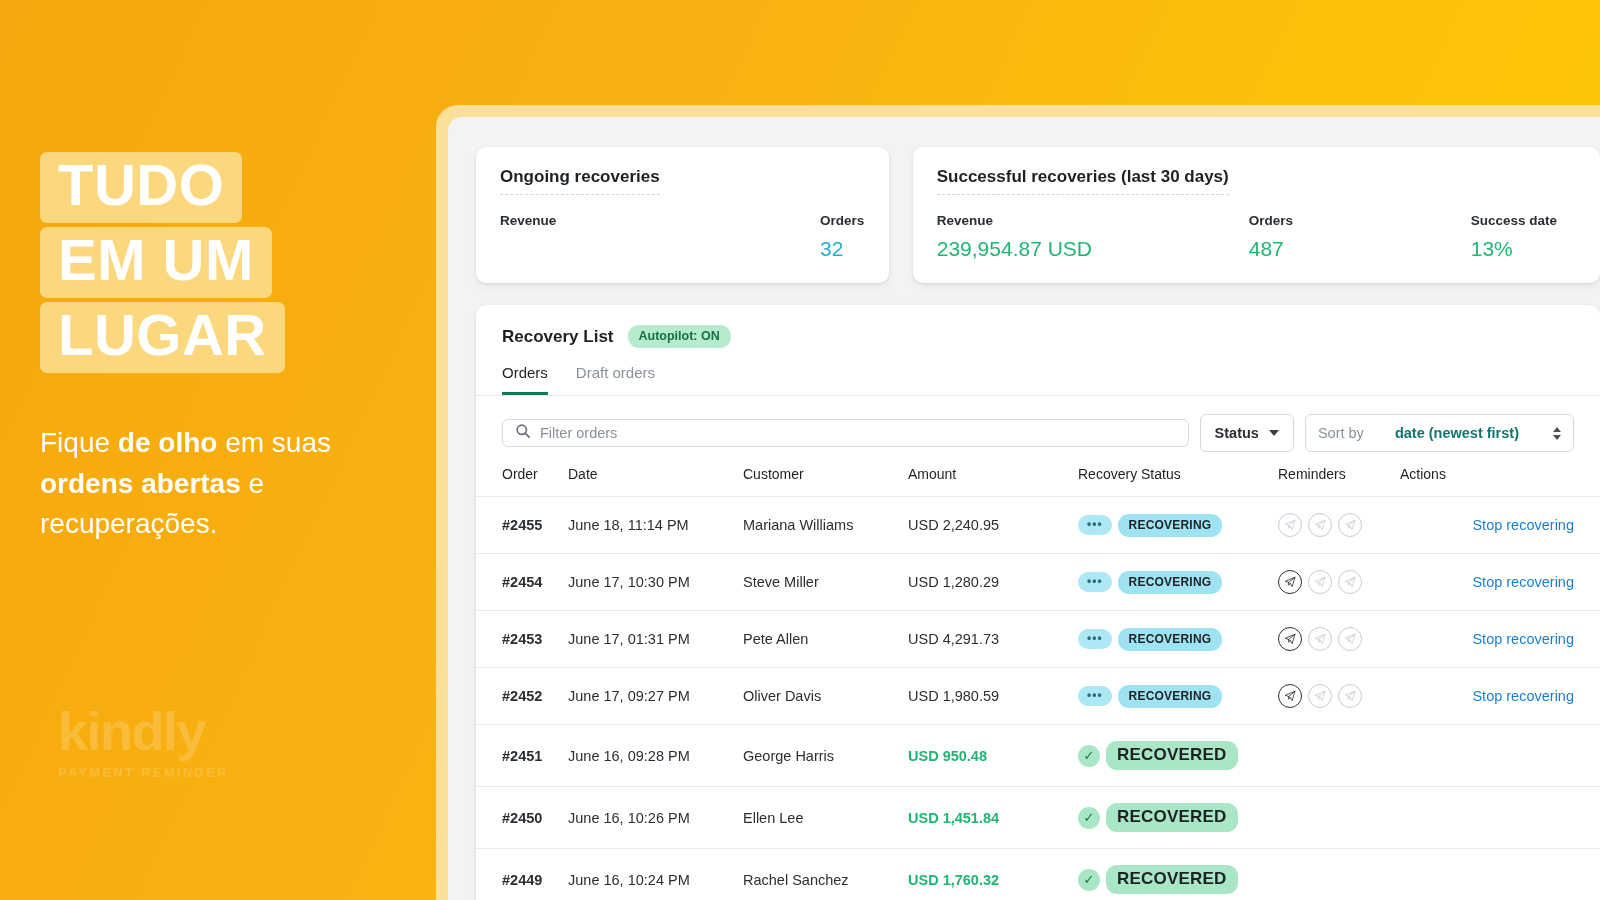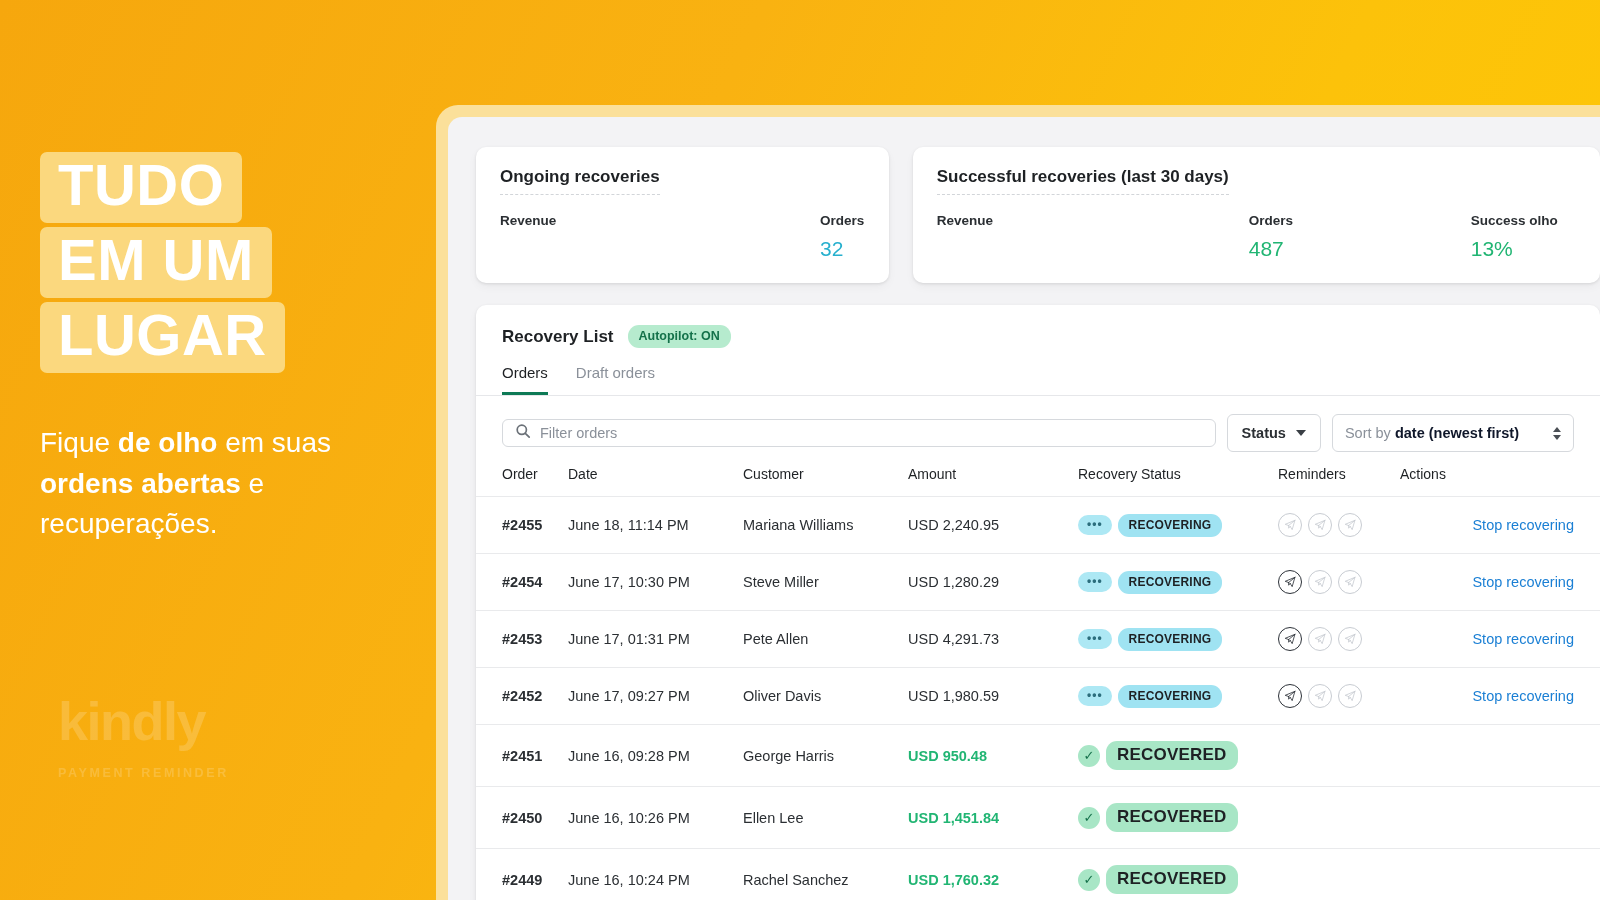--- a/index.html
+++ b/index.html
@@ -58,21 +58,21 @@
     user-select: none;
   }
   .logo-word {
     font-size: 54px;
     font-weight: 700;
     color: rgba(255,255,255,0.18);
     letter-spacing: -1.5px;
     line-height: 1;
   }
   .logo-tag {
-    margin-top: 18px;
+    margin-top: 8px;
     font-size: 12.5px;
     font-weight: 700;
     letter-spacing: 2.6px;
     color: rgba(255,255,255,0.18);
   }
 
   
   .app-frame {
     position: absolute;
     left: 436px; top: 105px;
@@ -209,21 +209,21 @@
     height: 38px;
     border: 1px solid #D6D9DD;
     border-radius: 6px;
     background: #fff;
     display: flex; align-items: center; gap: 34px;
     padding: 0 12px;
     font-size: 14.5px;
     cursor: pointer;
   }
   .sort-label { color: #8A9099; }
-  .sort-label b { color: #0f172a; font-weight: 700; }
+  .sort-label b { color: #0f766e; font-weight: 700; margin-left: 27px; }
   .updown { display: flex; flex-direction: column; gap: 3px; color: #4A4F55; }
   .updown i {
     width: 0; height: 0; display: block;
     border-left: 4.5px solid transparent;
     border-right: 4.5px solid transparent;
   }
   .updown i.up { border-bottom: 5.5px solid #4A4F55; }
   .updown i.dn { border-top: 5.5px solid #4A4F55; }
 
   
@@ -354,27 +354,28 @@
           <div class="stat-value v-teal">32</div>
         </div>
       </div>
     </div>
 
     <div class="stat-card success">
       <div class="stat-title">Successful recoveries (last 30 days)</div>
       <div class="stat-grid">
         <div class="stat-col">
           <div class="stat-label">Revenue</div>
+          <div class="stat-value v-green">239,954.87 USD</div>
         </div>
         <div class="stat-col">
           <div class="stat-label">Orders</div>
           <div class="stat-value v-green">487</div>
         </div>
         <div class="stat-col">
-          <div class="stat-label">Success olho</div>
+          <div class="stat-label">Success date</div>
           <div class="stat-value v-green">13%</div>
         </div>
       </div>
     </div>
   </div>
 
   <div class="list-card">
 
     <div class="list-head">
       <div class="list-title">Recovery List</div>

